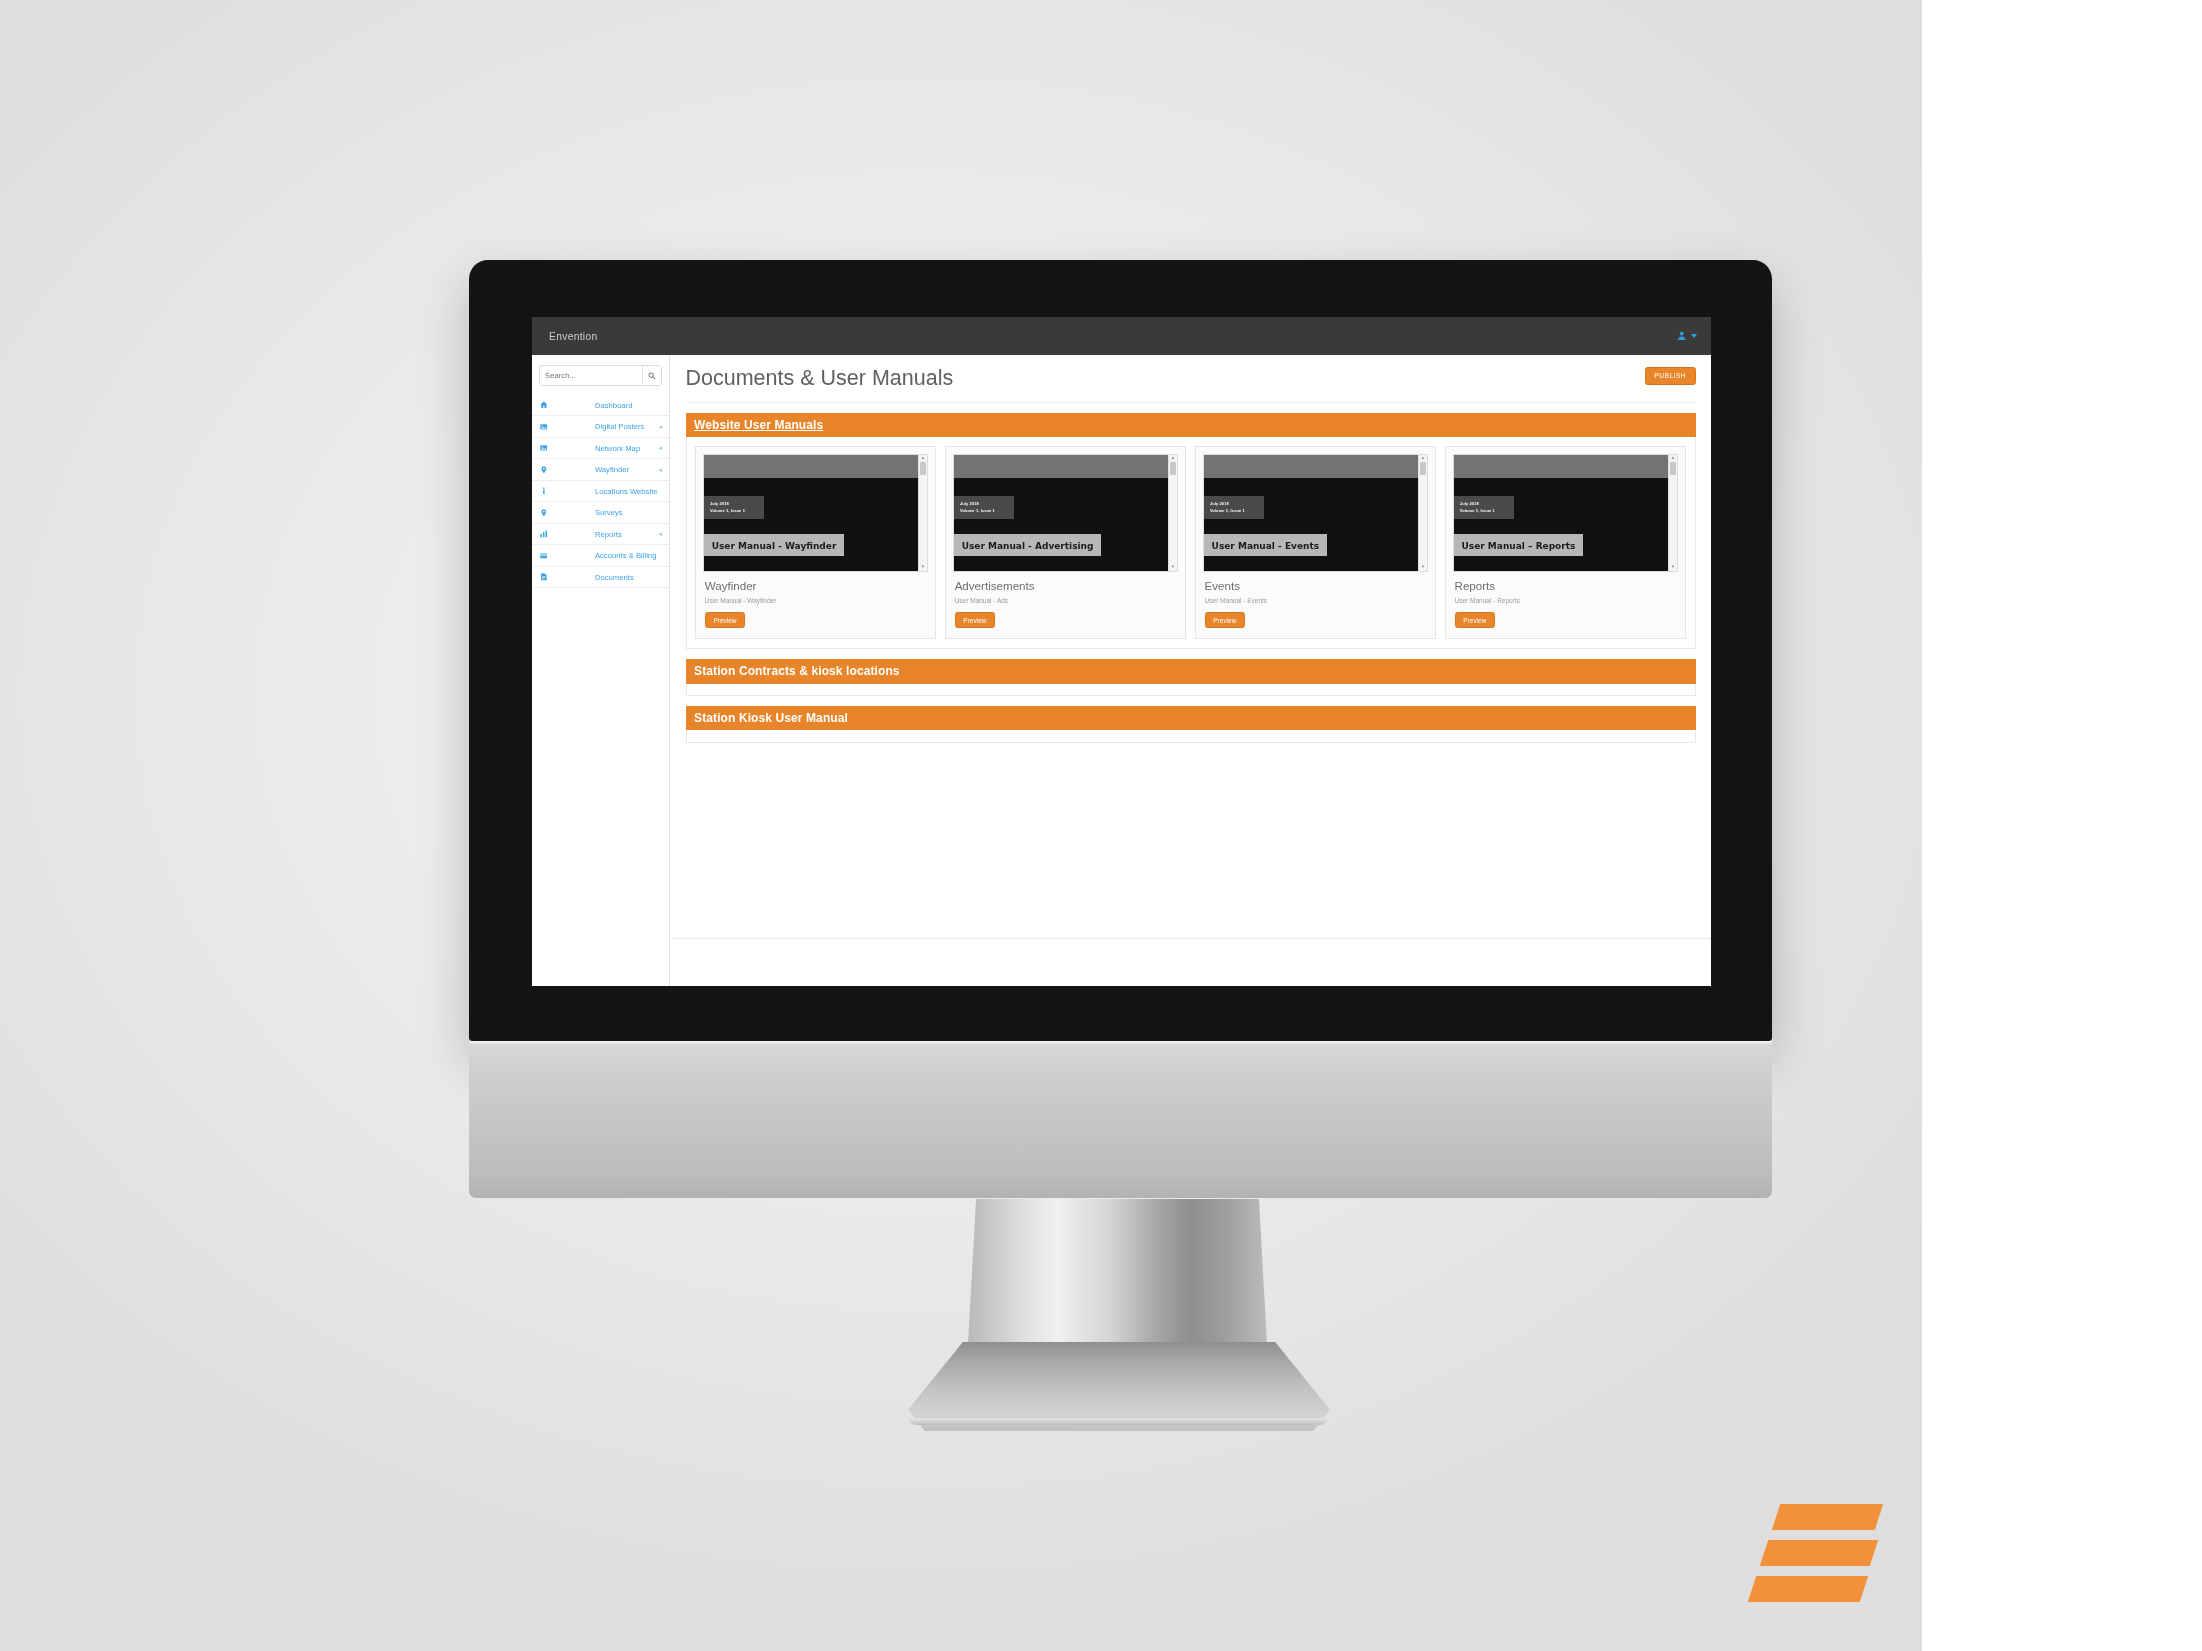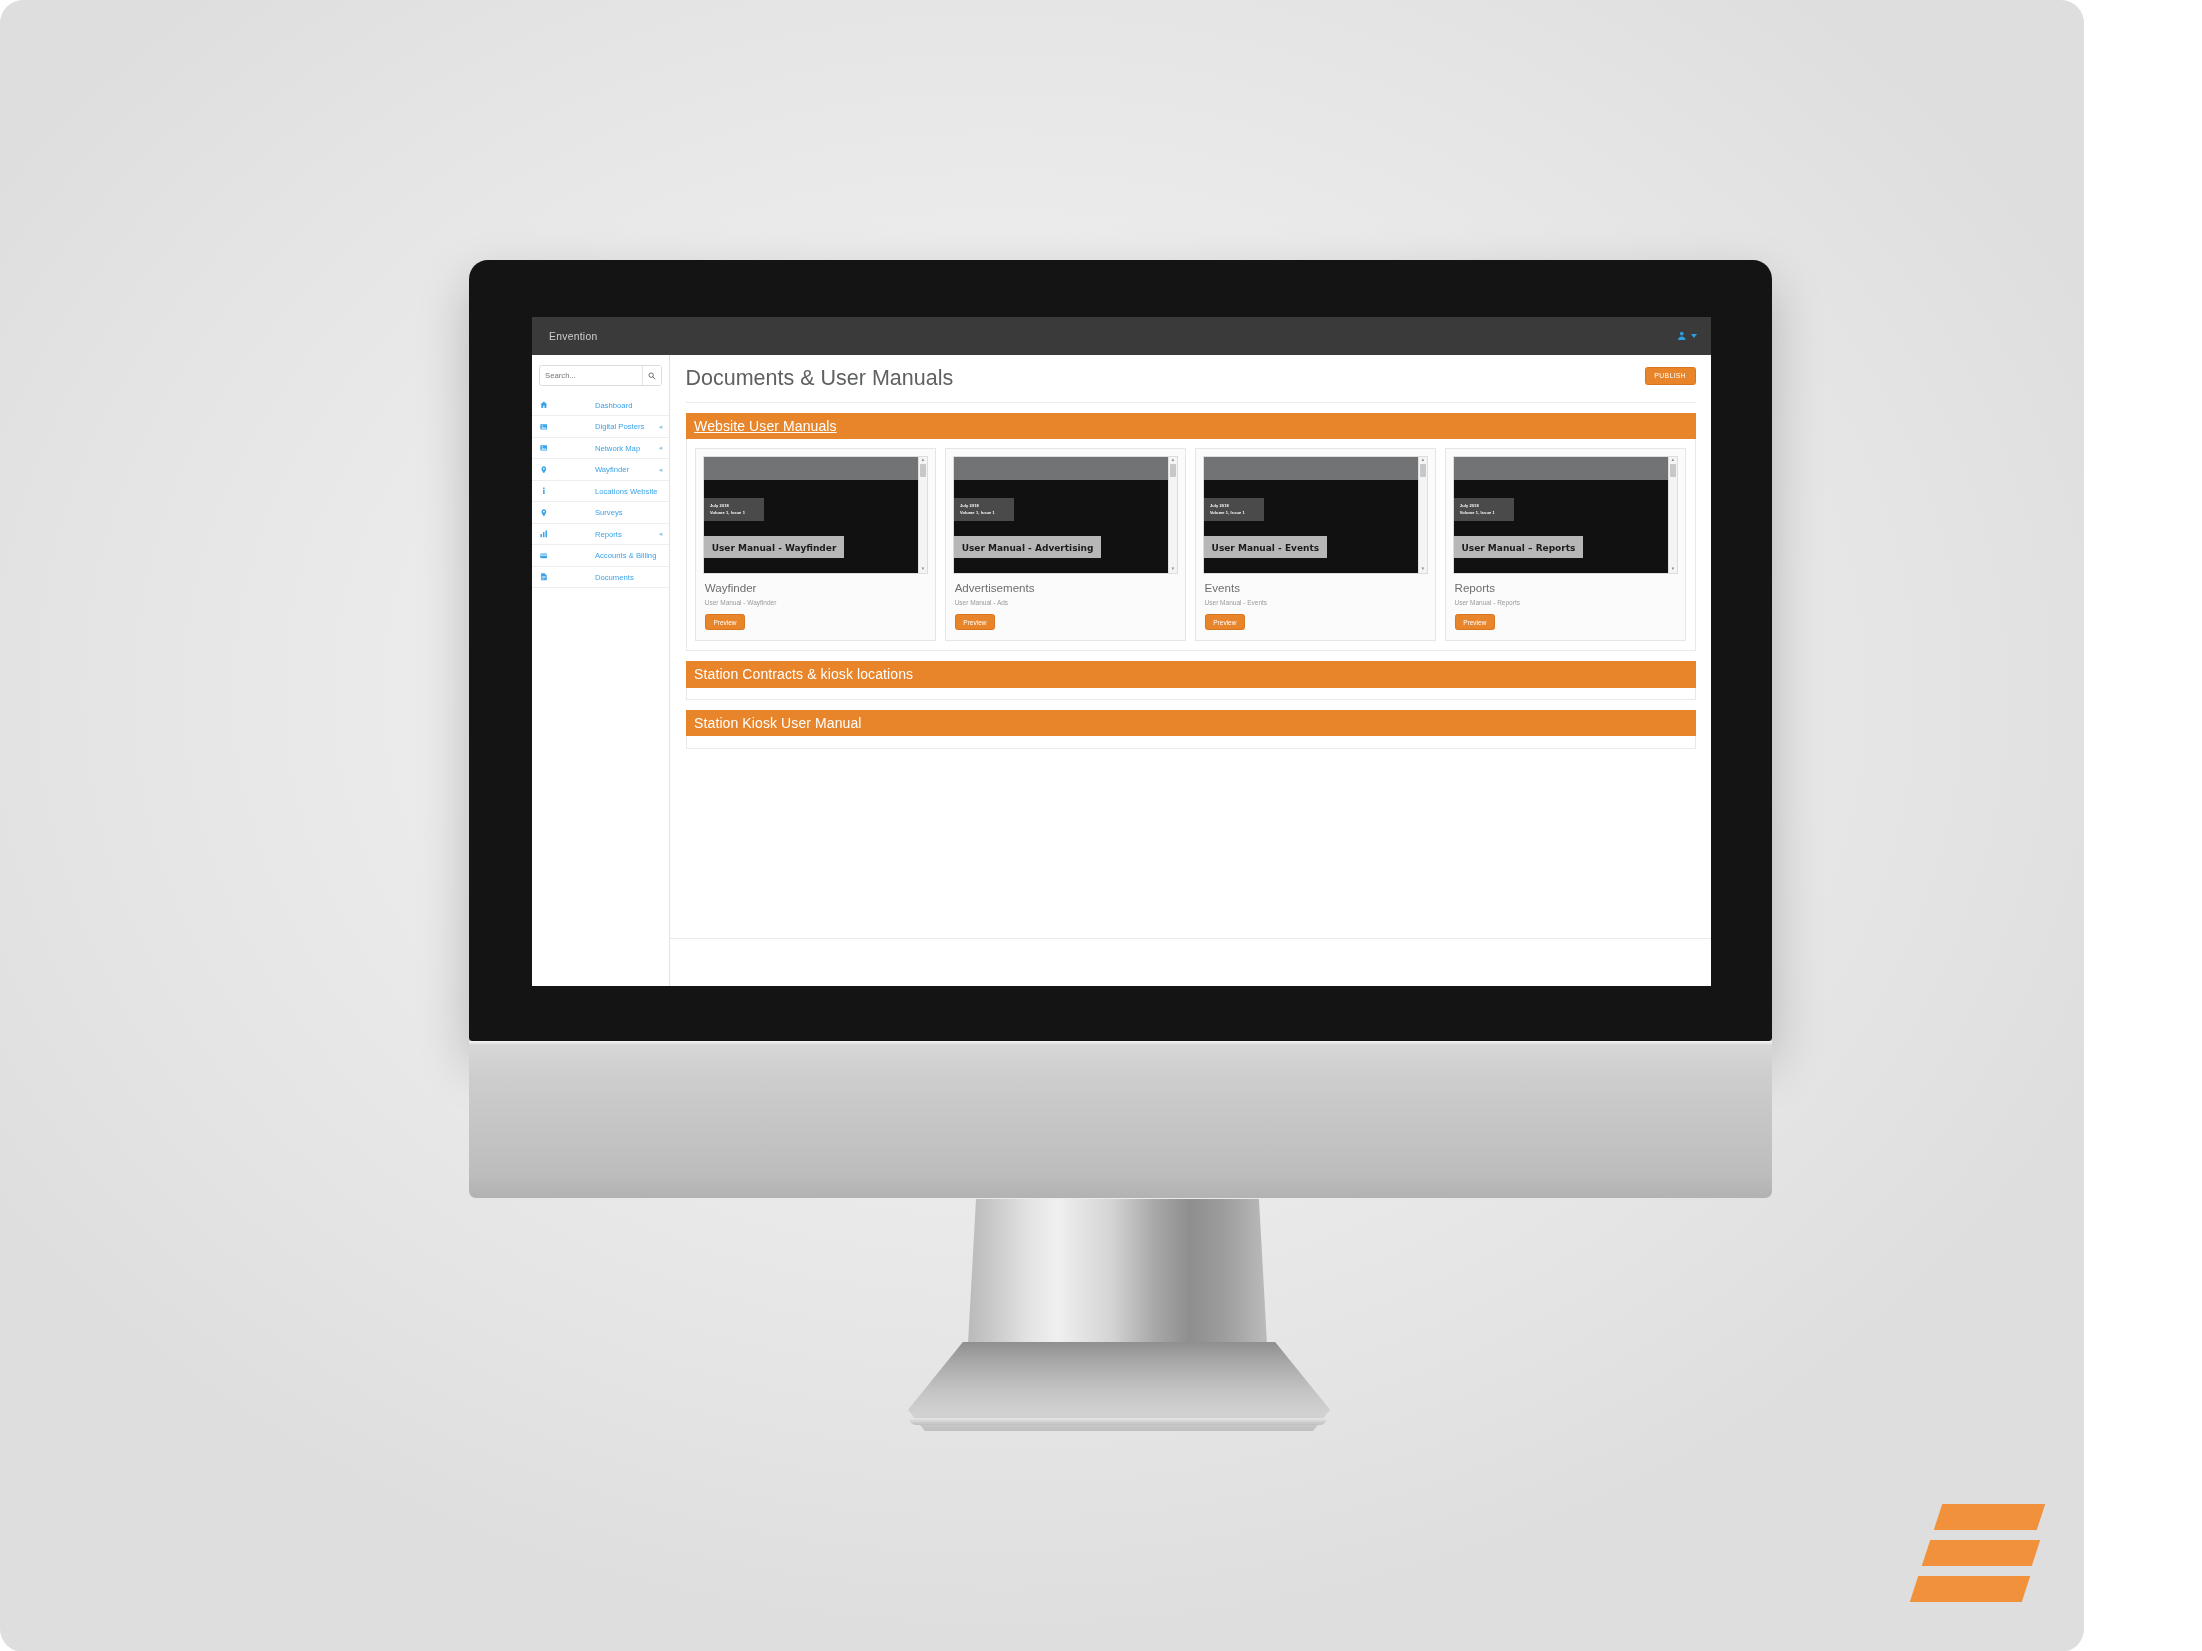--- a/index.html
+++ b/index.html
@@ -3,24 +3,23 @@
 <meta charset="utf-8">
 <style>
   html, body {
     margin: 0; padding: 0;
     width: 2203px; height: 1652px;
     overflow: hidden;
     font-family: "Liberation Sans", sans-serif;
   }
   #stage {
     position: relative;
-    width: 2084px; height: 1652px;
+    width: 1922px; height: 1652px;
     background: radial-gradient(ellipse 1205px 946px at 48% 42%, #f3f3f3 0%, #ececec 45%, #e4e4e4 78%, #dedede 100%);
     overflow: hidden;
-    border-radius: 23px;
   }
 
   
   #monitor-bezel {
     position: absolute;
     left: 469px; top: 260px;
     width: 1303px; height: 781px;
     background: #141414;
     border-radius: 19px 19px 3.4px 3.4px;
     box-shadow: 0 22.4px 52px rgba(0,0,0,0.22);
@@ -173,21 +172,21 @@
     border: 0.9px solid #d8761f; border-radius: 2.6px;
     font-size: 6.9px; letter-spacing: 0.3px;
     padding: 4.3px 8.6px;
     cursor: pointer;
     font-family: "Liberation Sans", sans-serif;
   }
 
   .panel { margin-top: 10.3px; }
   .panel-head {
     background: #e8842a; color: #ffffff;
-    font-size: 14px; font-weight: normal;
+    font-size: 12px; font-weight: bold;
     padding: 5.2px 8.6px;
     letter-spacing: 0.1px;
   }
   .panel-head.underlined span { text-decoration: underline; }
   .panel-body {
     border: 0.9px solid #e9e9e9; border-top: none;
     background: #ffffff;
     padding: 8.6px;
   }
   .panel-body.empty { height: 11.2px; padding: 0; }

